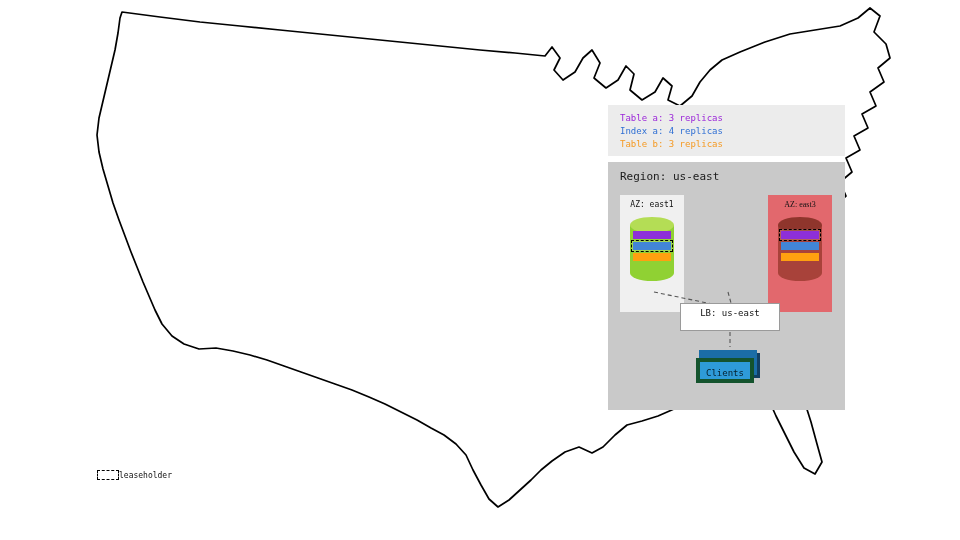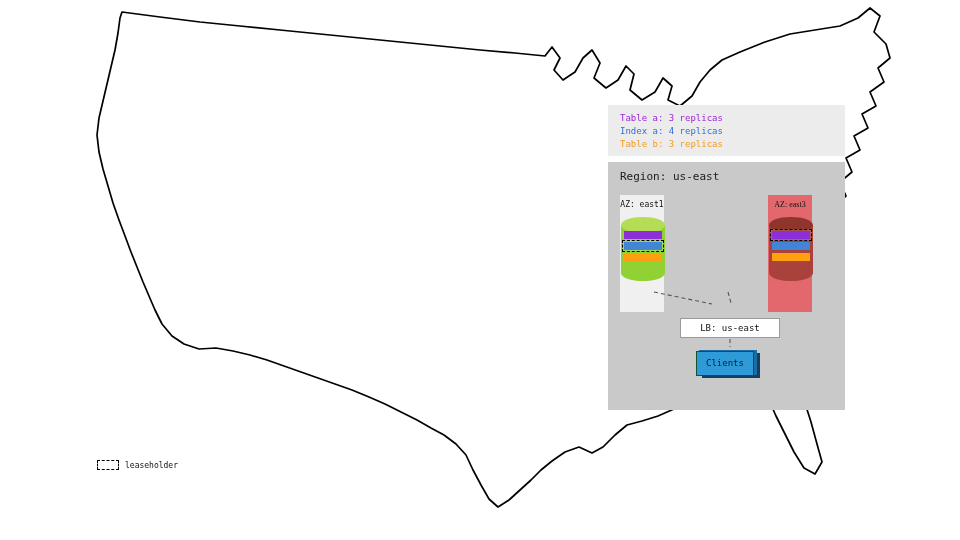--- a/index.html
+++ b/index.html
@@ -15,50 +15,50 @@
   .replica-line{font-size:9px;line-height:13px;white-space:pre;}
   .c-table-a{color:#9b26d9;}
   .c-index-a{color:#2f6fd4;}
   .c-table-b{color:#f59a23;}
 
   
   .region-panel{position:absolute;left:608px;top:162px;width:237px;height:248px;
                 background:#c9c9c9;z-index:2;}
   .region-title{position:absolute;left:12px;top:8px;font-size:11px;color:#1a1a1a;}
 
-  .az{position:absolute;top:33px;width:44px;height:117px;box-sizing:border-box;}
+  .az{position:absolute;top:33px;width:64px;height:117px;box-sizing:border-box;}
   .az-1{left:12px;background:#f0f0f0;}
   .az-2{left:86px;background:#f0f0f0;}
   .az-3{left:160px;background:#e2686d;font-family:Liberation Serif, serif;}
   .az-label{text-align:center;font-size:8px;color:#111;padding-top:5px;}
 
   .cyl-wrap{position:relative;width:46px;height:66px;margin:7px auto 0;}
   .cyl-svg{position:absolute;left:0;top:0;}
   .bars{position:absolute;left:4px;top:15px;width:38px;display:flex;flex-direction:column;gap:3px;z-index:2;}
   .bar{height:8px;width:38px;}
   .bar-purple{background:#8d2fd9;}
   .bar-blue{background:#4285d7;}
   .bar-orange{background:#ffa010;}
   .lease{border:1px dashed #000;padding:1px;margin:-2px 0;background:rgba(255,255,255,0.15);width:38px;box-sizing:content-box;margin-left:-2px;}
 
   
-  .lb-box{position:absolute;left:680px;top:318px;width:100px;height:20px;background:#fff;
+  .lb-box{position:absolute;left:680px;top:303px;width:100px;height:28px;background:#fff;
           border:1px solid #9a9a9a;box-sizing:border-box;font-size:9px;color:#111;
           text-align:center;line-height:19px;z-index:5;}
 
   
   .clients{position:absolute;left:696px;top:347px;width:58px;height:25px;z-index:5;}
   .clients .layer{position:absolute;width:58px;height:25px;}
   .clients .l3{left:6px;top:6px;background:#123f63;}
   .clients .l2{left:3px;top:3px;background:#1b6da6;}
-  .clients .l1{left:0;top:4px;background:#2e9bd8;border:1px solid #14532d;box-sizing:border-box;
+  .clients .l1{left:0;top:11px;background:#2e9bd8;border:4px solid #14532d;box-sizing:border-box;
                font-size:9px;color:#05202e;text-align:center;line-height:23px;}
 
   
-  .map-legend{position:absolute;left:97px;top:460px;display:flex;align-items:center;gap:6px;z-index:3;}
+  .map-legend{position:absolute;left:97px;top:470px;display:flex;align-items:center;z-index:3;}
   .lease-swatch{width:22px;height:10px;border:1.5px dashed #000;background:#fff;box-sizing:border-box;}
   .map-legend-label{font-size:8px;color:#111;}
 </style>
 </head>
 <body>
 
 <div class="canvas">
 
   <svg class="map-svg" width="960" height="540" viewBox="0 0 960 540">
     <path d="M120 18 L122 12 L160 17 L200 22 L240 26 L280 30 L320 34 L360 38 L400 42 L440 46 L480 50 L515 53 L545 56

